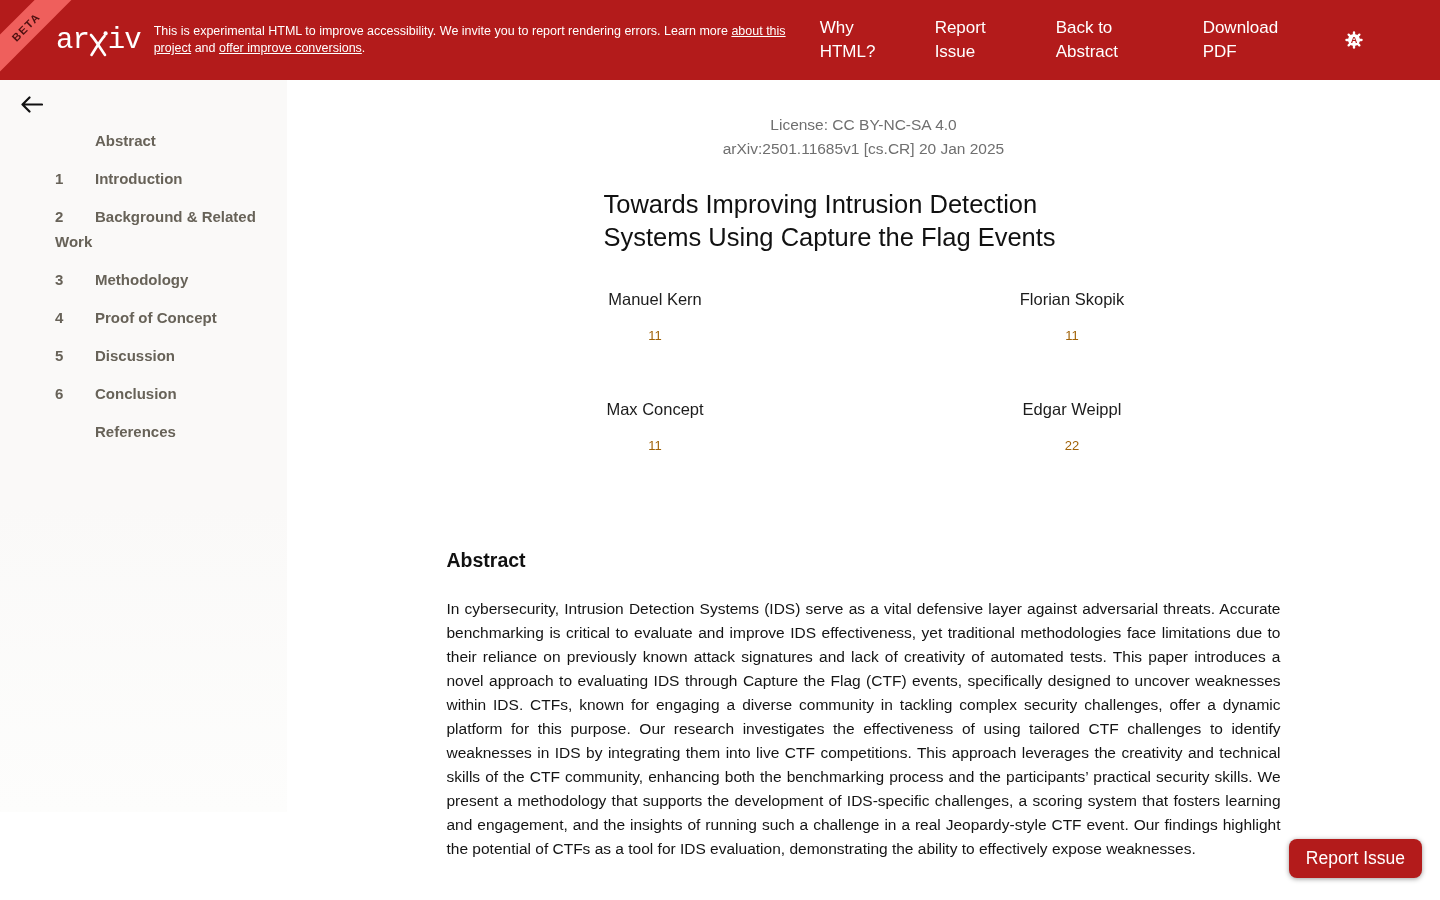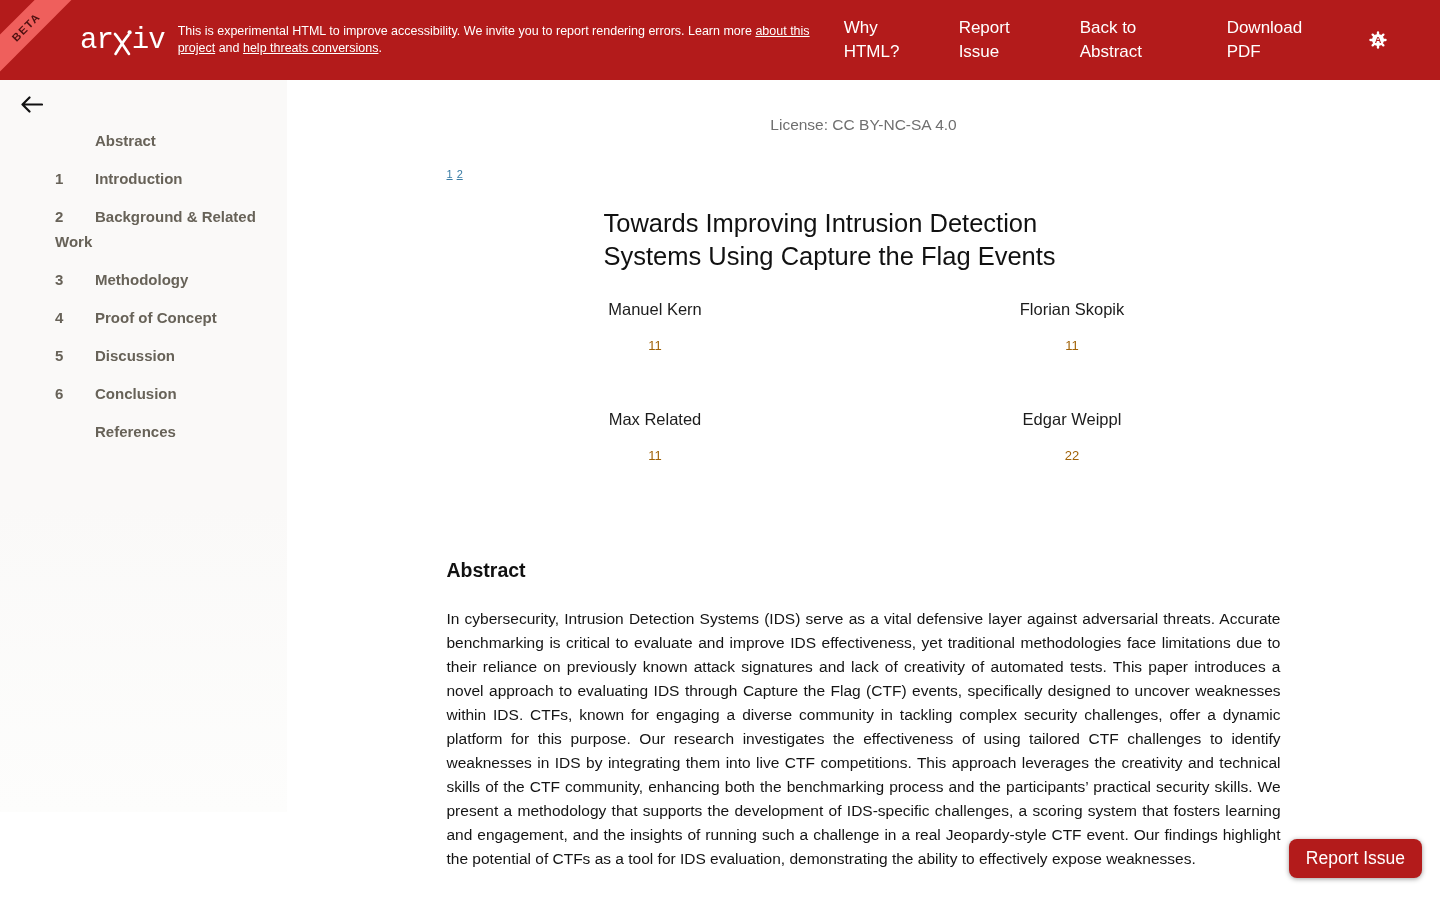--- a/index.html
+++ b/index.html
@@ -16,21 +16,21 @@
     background:#b31b1b; display:flex; align-items:center; z-index:5;
   }
   .beta-wrap { position:absolute; top:0; left:0; width:80px; height:80px; overflow:hidden; }
   .beta-stripe {
     position:absolute; left:-34px; top:14px; width:120px; height:26px;
     background:#ef5f5c; transform:rotate(-45deg);
     display:flex; align-items:center; justify-content:center;
   }
   .beta-stripe span { font-size:11px; font-weight:bold; letter-spacing:1.5px; color:#4e1010; }
 
-  .logo { margin-left:80px; display:flex; color:#fff; text-decoration:none; cursor:pointer; }
+  .logo { margin-left:56px; display:flex; align-items:center; color:#fff; text-decoration:none; cursor:pointer; }
   .logo span { font-family:"Liberation Mono", monospace; font-size:29px; line-height:1; letter-spacing:-1px; }
   .logo svg { margin:0 -1px; transform:translateY(3px); }
 
   .notice { margin-left:13px; width:648px; font-size:12.5px; line-height:17px; color:#ffffff; }
   .notice a { color:#ffffff; text-decoration:underline; cursor:pointer; }
 
   .header-nav { margin-left:18px; display:flex; gap:40px; align-items:center; }
   .header-nav a {
     color:#ffffff; font-size:17px; line-height:24px; text-decoration:none; cursor:pointer; display:inline-block;
   }
@@ -58,21 +58,21 @@
   .meta { margin-top:33px; text-align:center; color:#6f6f6f; font-size:15.5px; line-height:24px; }
 
   .page-links { margin-top:31px; font-size:11px; }
   .page-links a { color:#3a7ca5; text-decoration:underline; cursor:pointer; margin-right:4px; }
 
   .paper-title {
     margin:27px auto 0; max-width:520px; text-align:left;
     font-size:25.5px; line-height:33px; font-weight:500; color:#111111;
   }
 
-  .authors { margin-top:27px; display:grid; grid-template-columns:1fr 1fr; row-gap:57px; text-align:center; }
+  .authors { margin-top:36px; display:grid; grid-template-columns:1fr 1fr; row-gap:57px; text-align:center; }
   .author-name { font-size:16.5px; color:#1c1c1c; }
   .author-affil { margin-top:19px; font-size:13px; color:#a16207; }
 
   .abstract { margin-top:96px; }
   .abstract h2 { font-size:19.5px; font-weight:bold; color:#111111; }
   .abstract p {
     margin-top:25px; font-size:15.5px; line-height:24px;
     text-align:justify; color:#141414;
   }
 
@@ -99,21 +99,21 @@
     <a class="logo">
       <span>ar</span>
       <svg width="21" height="27" viewBox="0 0 21 27">
         <path d="M3 5 C6.5 8.5 12.5 18.5 17 25" stroke="#ffffff" stroke-width="2.6" fill="none" stroke-linecap="round"></path>
         <path d="M16.5 6 C13 9.5 7.5 18.5 3.5 25" stroke="#ffffff" stroke-width="2.6" fill="none" stroke-linecap="round"></path>
         <circle cx="17.6" cy="3.4" r="2.1" fill="#ffffff"></circle>
       </svg>
       <span>iv</span>
     </a>
 
-    <p class="notice"><span>This is experimental HTML to improve accessibility. We invite you to report rendering errors. Learn more </span><a>about this project</a><span> and </span><a>help threats conversions</a><span>.</span></p>
+    <p class="notice"><span>This is experimental HTML to improve accessibility. We invite you to report rendering errors. Learn more </span><a>about this project</a><span> and </span><a>offer improve conversions</a><span>.</span></p>
 
     <nav class="header-nav">
       <a class="nav-0">Why HTML?</a>
       <a class="nav-1">Report Issue</a>
       <a class="nav-2">Back to Abstract</a>
       <a class="nav-3">Download PDF</a>
     </nav>
 
     <button class="settings-btn">
       <svg viewBox="0 0 24 24" width="20" height="20">
@@ -144,39 +144,37 @@
       <a class="toc-item"><span class="toc-num">5</span><span>Discussion</span></a>
       <a class="toc-item"><span class="toc-num">6</span><span>Conclusion</span></a>
       <a class="toc-item"><span class="toc-num"></span><span>References</span></a>
     </nav>
   </aside>
 
   <main class="content-area">
     <div class="content">
       <div class="meta">
         <div>License: CC BY-NC-SA 4.0</div>
+        <div>arXiv:2501.11685v1 [cs.CR] 20 Jan 2025</div>
       </div>
 
-      <div class="page-links">
-        <a>1</a><a>2</a>
-      </div>
 
       <h1 class="paper-title">Towards Improving Intrusion Detection Systems Using Capture the Flag Events</h1>
 
       <div class="authors">
         <div class="author">
           <div class="author-name">Manuel Kern</div>
           <div class="author-affil">11</div>
         </div>
         <div class="author">
           <div class="author-name">Florian Skopik</div>
           <div class="author-affil">11</div>
         </div>
         <div class="author">
-          <div class="author-name">Max Related</div>
+          <div class="author-name">Max Concept</div>
           <div class="author-affil">11</div>
         </div>
         <div class="author">
           <div class="author-name">Edgar Weippl</div>
           <div class="author-affil">22</div>
         </div>
       </div>
 
       <section class="abstract">
         <h2>Abstract</h2>

